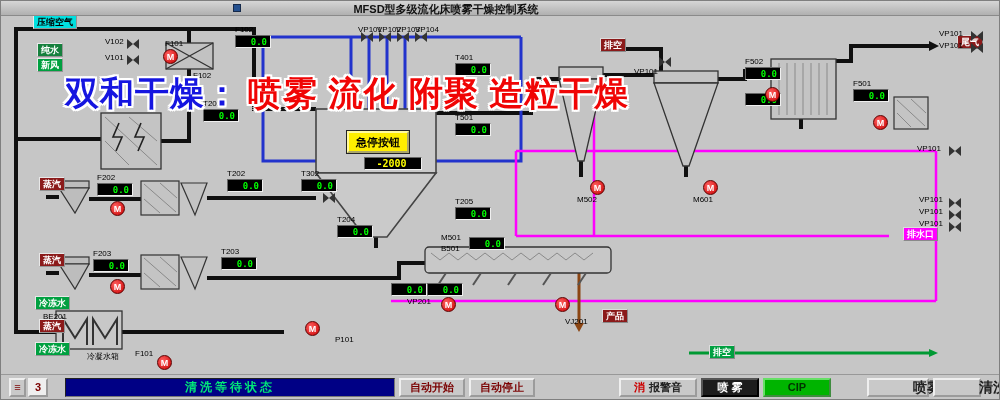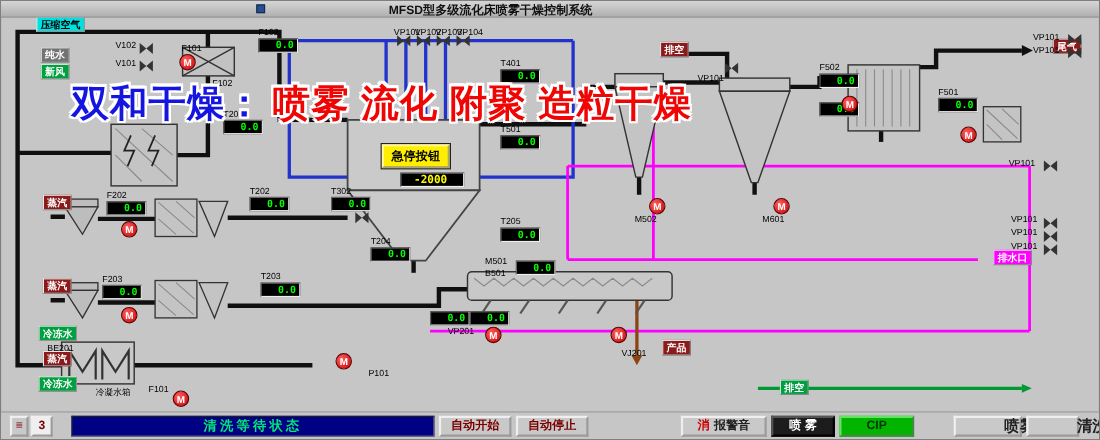--- a/index.html
+++ b/index.html
@@ -147,21 +147,21 @@
       <path d="M445,272 l-8,12 M480,272 l-8,12 M515,272 l-8,12 M550,272 l-8,12 M585,272 l-8,12" stroke="#555" stroke-width="2" fill="none"></path>
     </g>
     <g>
       <rect x="55" y="310" width="66" height="38" fill="#c8c8c8" stroke="#333" stroke-width="1.3"></rect>
       <path d="M62,344 L62,318 L74,337 L86,318 L86,344 M92,344 L92,318 L104,337 L116,318 L116,344" stroke="#333" stroke-width="2" fill="none"></path>
     </g>
   </svg>
 
   <div id="overlay">
       <div class="src-label" style="position: absolute; left: 16px; top: 14px; background: rgb(0, 224, 224); color: rgb(0, 0, 0);">压缩空气</div>
-      <div class="src-label" style="position: absolute; left: 20px; top: 42px; background: #737373; color: rgb(255, 255, 255);">纯水</div>
+      <div class="src-label" style="position: absolute; left: 20px; top: 42px; background: #15803d; color: rgb(255, 255, 255);">纯水</div>
       <div class="src-label" style="position: absolute; left: 20px; top: 57px; background: rgb(0, 160, 64); color: rgb(255, 255, 255);">新风</div>
       <div class="src-label" style="position: absolute; left: 22px; top: 176px; background: rgb(139, 26, 26); color: rgb(255, 255, 255);">蒸汽</div>
       <div class="src-label" style="position: absolute; left: 22px; top: 252px; background: rgb(139, 26, 26); color: rgb(255, 255, 255);">蒸汽</div>
       <div class="src-label" style="position: absolute; left: 18px; top: 295px; background: rgb(0, 160, 64); color: rgb(255, 255, 255);">冷冻水</div>
       <div class="src-label" style="position: absolute; left: 22px; top: 318px; background: rgb(139, 26, 26); color: rgb(255, 255, 255);">蒸汽</div>
       <div class="src-label" style="position: absolute; left: 18px; top: 341px; background: rgb(0, 160, 64); color: rgb(255, 255, 255);">冷冻水</div>
       <div class="eq-label" style="position: absolute; left: 88px; top: 36px;">V102</div>
       <div class="eq-label" style="position: absolute; left: 88px; top: 52px;">V101</div>
       <div class="eq-label" style="position: absolute; left: 148px; top: 38px;">F101</div>
       <div class="eq-label" style="position: absolute; left: 176px; top: 70px;">F102</div>
@@ -209,21 +209,21 @@
         <div class="disp-value">0.0</div>
       </div>
       <div class="disp" style="position: absolute; left: 284px; top: 178px;">
         <span class="disp-label">T302</span>
         <div class="disp-value">0.0</div>
       </div>
       <div class="disp" style="position: absolute; left: 76px; top: 258px;">
         <span class="disp-label">F203</span>
         <div class="disp-value">0.0</div>
       </div>
-      <div class="disp" style="position: absolute; left: 220px; top: 256px; text-decoration: underline;">
+      <div class="disp" style="position: absolute; left: 204px; top: 256px; text-decoration: underline;">
         <span class="disp-label">T203</span>
         <div class="disp-value">0.0</div>
       </div>
       <div class="disp" style="position: absolute; left: 320px; top: 224px;">
         <span class="disp-label">T204</span>
         <div class="disp-value">0.0</div>
       </div>
       <div class="disp" style="position: absolute; left: 438px; top: 206px;">
         <span class="disp-label">T205</span>
         <div class="disp-value">0.0</div>

